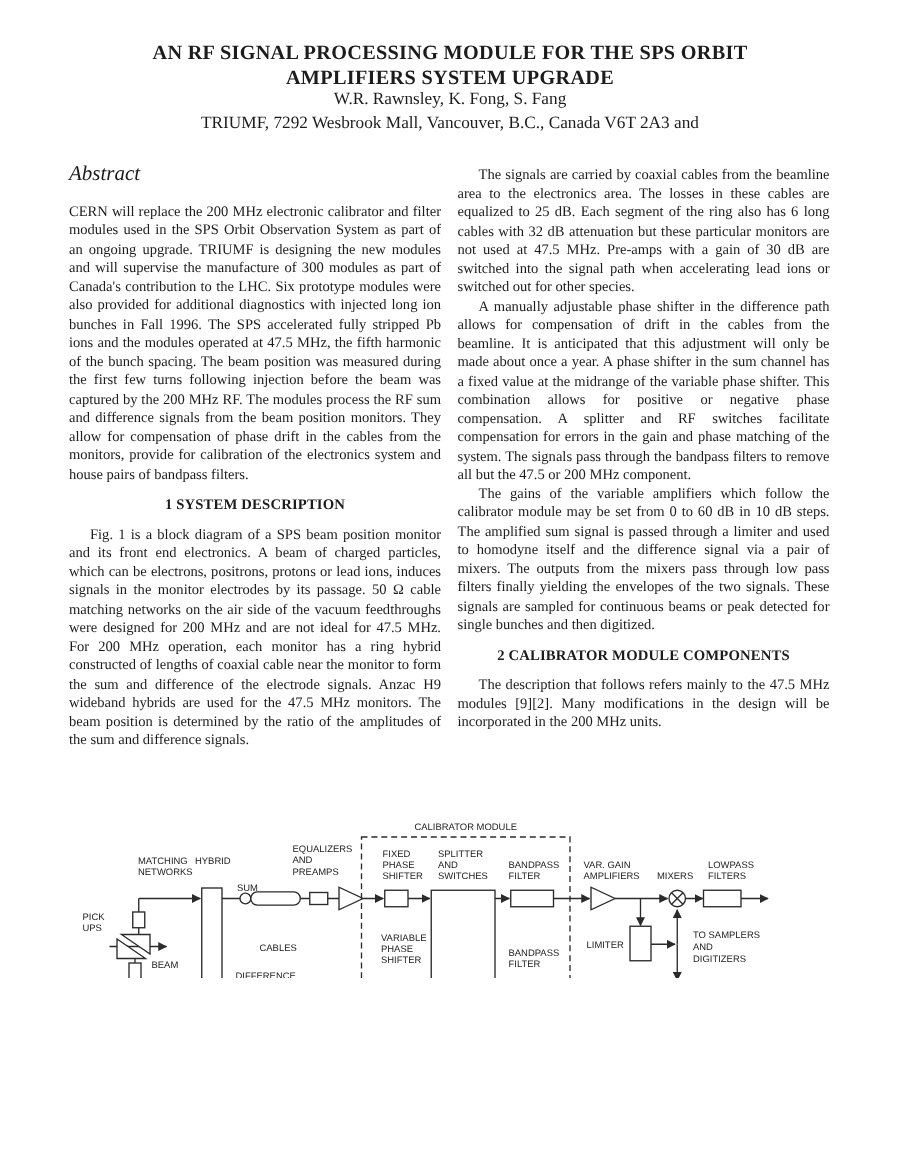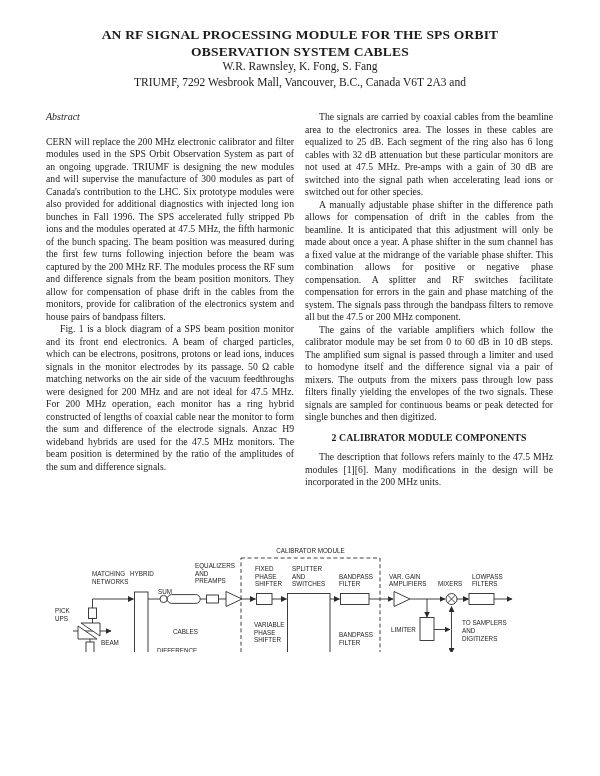--- a/index.html
+++ b/index.html
@@ -13,21 +13,21 @@
     letter-spacing:0.2px;
   }
   .authors{ font-size:11.5px;}
   .affil{ font-size:11.5px;margin-top:4px; }
 
   .columns{
     display:flex;gap:11px;padding:0 46px;margin-top:23px;
     font-size:9.7px;line-height:12.5px;text-align:justify;
   }
   .col{ width:248px; }
-  .abstract-heading{ font-style:italic;font-size:10px;margin:0 0 12px 0; }
+  .abstract-heading{ font-style:italic;font-size:14px;margin:0 0 12px 0; }
   h2{
     font-size:9.8px;font-weight:bold;text-align:center;
     margin:8px 0 7px 0;letter-spacing:0.1px;
   }
   p{ margin:0; }
   p.indent{ text-indent:14px; }
 
   figure{ position:absolute;left:45px;top:545px;width:510px;margin:0; }
   figure svg{ display:block; }
   .diag-line{ stroke:#2b2b2b;stroke-width:0.9;fill:none; }
@@ -39,38 +39,39 @@
   figcaption{ font-size:10.3px;text-align:center;margin-top:23px; }
 </style>
 </head>
 <body>
 
 <div class="page">
 
   <header>
     <h1 class="title">
       <span>AN RF SIGNAL PROCESSING MODULE FOR THE SPS ORBIT</span><br>
-      <span>OBSERVATION SYSTEM CABLES</span>
+      <span>AMPLIFIERS SYSTEM UPGRADE</span>
     </h1>
     <div class="authors">W.R. Rawnsley, K. Fong, S. Fang</div>
     <div class="affil">TRIUMF, 7292 Wesbrook Mall, Vancouver, B.C., Canada V6T 2A3 and</div>
   </header>
 
   <div class="columns">
     <div class="col">
       <div class="abstract-heading">Abstract</div>
       <p>CERN will replace the 200 MHz electronic calibrator and filter modules used in the SPS Orbit Observation System as part of an ongoing upgrade.  TRIUMF is designing the new modules and will supervise the manufacture of 300 modules as part of Canada's contribution to the LHC.  Six prototype modules were also provided for additional diagnostics with injected long ion bunches in Fall 1996. The SPS accelerated fully stripped Pb ions and the modules operated at 47.5 MHz, the fifth harmonic of the bunch spacing.  The beam position was measured during the first few turns following injection before the beam was captured by the 200 MHz RF.  The modules process the RF sum and difference signals from the beam position monitors.  They allow for compensation of phase drift in the cables from the monitors, provide for calibration of the electronics system and house pairs of bandpass filters.</p>
+      <h2>1 SYSTEM DESCRIPTION</h2>
       <p class="indent">Fig. 1 is a block diagram of a SPS beam position monitor and its front end electronics.  A beam of charged particles, which can be electrons, positrons, protons or lead ions, induces signals in the monitor electrodes by its passage.  50 Ω cable matching networks on the air side of the vacuum feedthroughs were designed for 200 MHz and are not ideal for 47.5 MHz.  For 200 MHz operation, each monitor has a ring hybrid constructed of lengths of coaxial cable near the monitor to form the sum and difference of the electrode signals.  Anzac H9 wideband hybrids are used for the 47.5 MHz monitors.  The beam position is determined by the ratio of the amplitudes of the sum and difference signals.</p>
     </div>
     <div class="col">
       <p class="indent">The signals are carried by coaxial cables from the beamline area to the electronics area.  The losses in these cables are equalized to 25 dB.  Each segment of the ring also has 6 long cables with 32 dB attenuation but these particular monitors are not used at 47.5 MHz.  Pre-amps with a gain of 30 dB are switched into the signal path when accelerating lead ions or switched out for other species.</p>
       <p class="indent">A manually adjustable phase shifter in the difference path allows for compensation of drift in the cables from the beamline.  It is anticipated that this adjustment will only be made about once a year.  A phase shifter in the sum channel has a fixed value at the midrange of the variable phase shifter.  This combination allows for positive or negative phase compensation.  A splitter and RF switches facilitate compensation for errors in the gain and phase matching of the system.  The signals pass through the bandpass filters to remove all but the 47.5 or 200 MHz component.</p>
       <p class="indent">The gains of the variable amplifiers which follow the calibrator module may be set from 0 to 60 dB in 10 dB steps.  The amplified sum signal is passed through a limiter and used to homodyne itself and the difference signal via a pair of mixers.  The outputs from the mixers pass through low pass filters finally yielding the envelopes of the two signals.  These signals are sampled for continuous beams or peak detected for single bunches and then digitized.</p>
       <h2>2 CALIBRATOR MODULE COMPONENTS</h2>
-      <p class="indent">The description that follows refers mainly to the 47.5 MHz modules [1][6].  Many modifications in the design will be incorporated in the 200 MHz units.</p>
+      <p class="indent">The description that follows refers mainly to the 47.5 MHz modules [9][2].  Many modifications in the design will be incorporated in the 200 MHz units.</p>
     </div>
   </div>
 
   <figure>
     <svg width="510" height="132" viewBox="0 0 510 132" xmlns="http://www.w3.org/2000/svg">
       <defs>
         <marker id="ah" viewBox="0 0 6 6" markerWidth="6" markerHeight="6" refX="5.5" refY="3" orient="auto" markerUnits="userSpaceOnUse">
           <path d="M0 0 L6 3 L0 6 Z" fill="#2b2b2b"></path>
         </marker>
       </defs>

